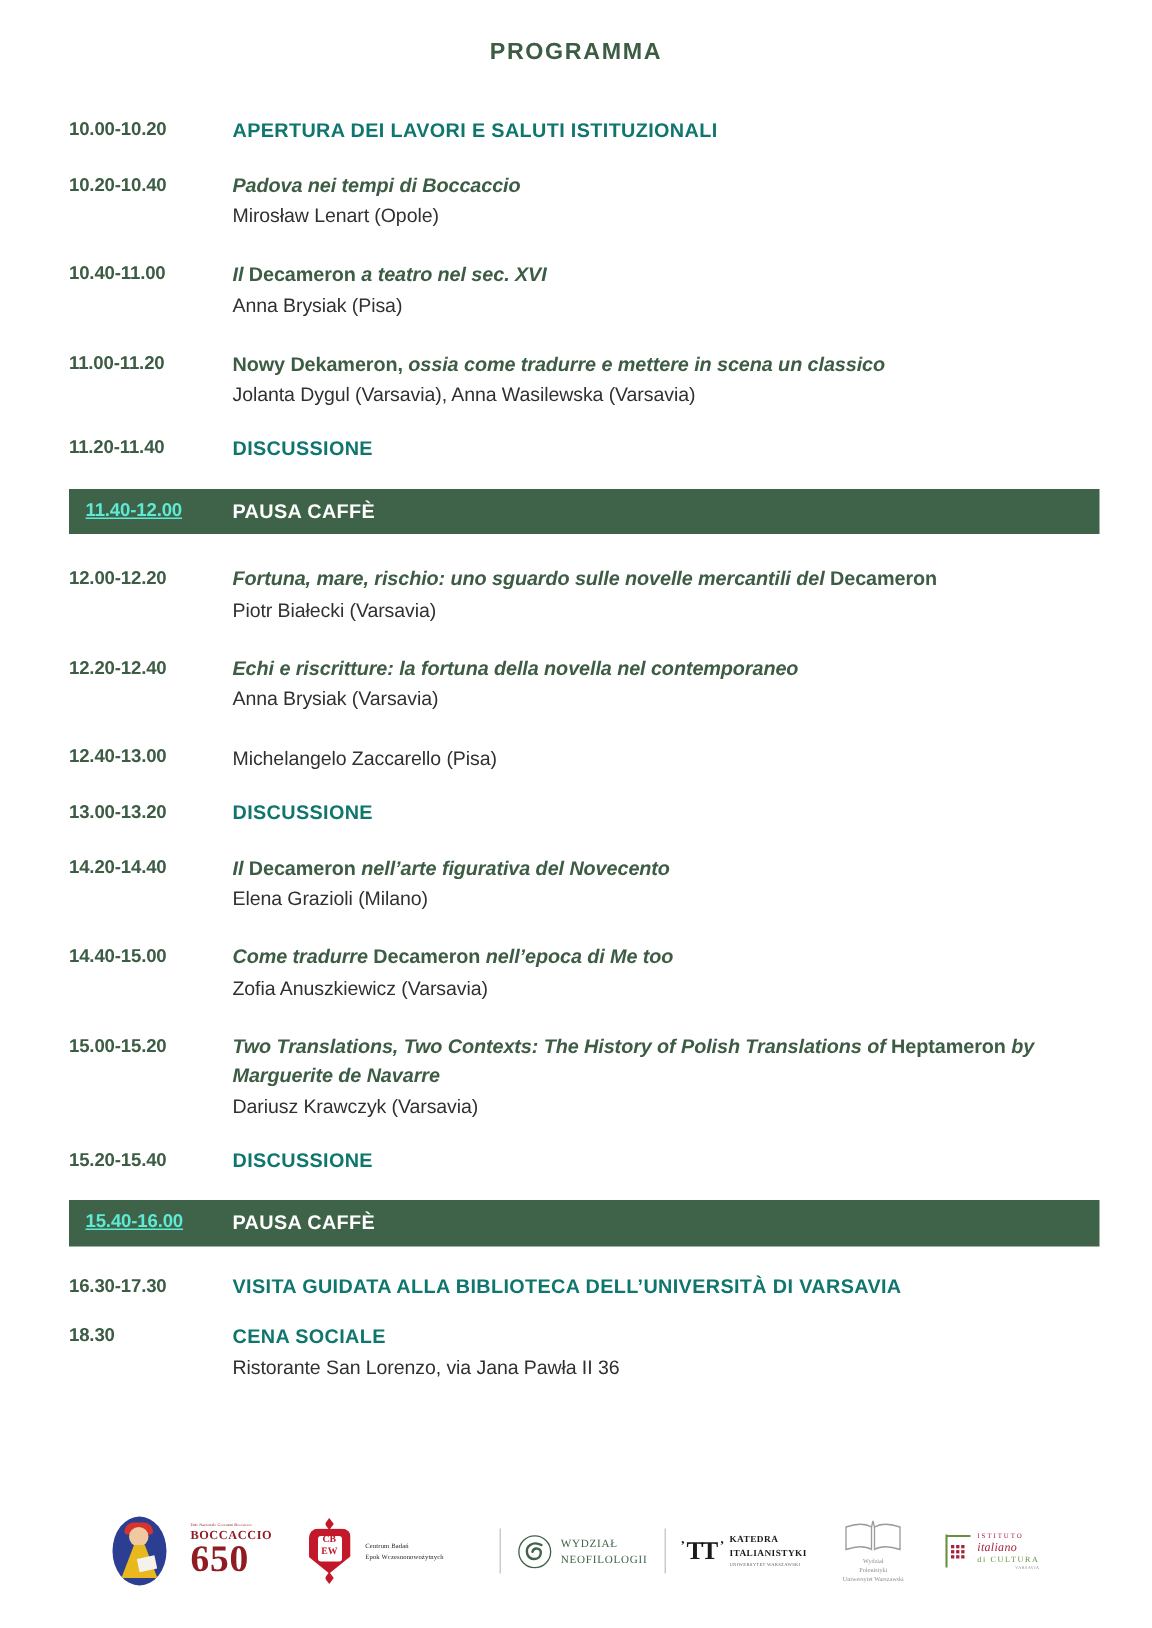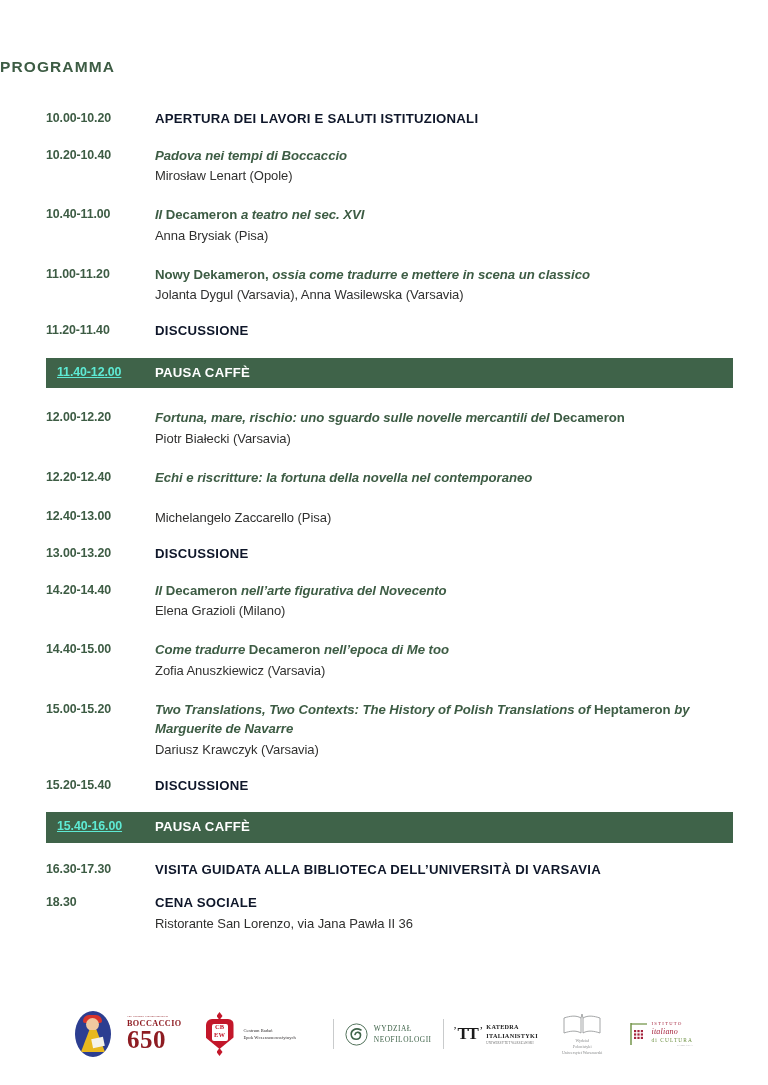--- a/index.html
+++ b/index.html
@@ -19,26 +19,26 @@
   .page {
     position: relative;
     width: 768px;
     height: 1085px;
     background: #ffffff;
     box-sizing: border-box;
   }
 
   
   .page-title {
-    text-align: left;
+    text-align: center;
     font-size: 15.5px;
     font-weight: bold;
     letter-spacing: 1.1px;
     color: #3d5c44;
-    padding-top: 58px;
+    padding-top: 26px;
   }
 
   
   .schedule {
     margin-top: 26px;
     padding: 0 35px 0 46px;
   }
 
   .row {
     display: flex;
@@ -68,21 +68,21 @@
     color: #3d5c44;
     letter-spacing: -0.05px;
   }
   .title-line .it { font-style: italic; }
   .title-line .up { font-style: normal; }
 
   .heading-line {
     font-size: 13.2px;
     font-weight: bold;
     line-height: 19.5px;
-    color: #0f172a;
+    color: #0f766e;
     letter-spacing: 0.25px;
   }
 
   .speaker-line {
     font-size: 13px;
     font-weight: normal;
     line-height: 19px;
     color: #30302f;
     letter-spacing: -0.05px;
     margin-top: 1px;
@@ -287,20 +287,21 @@
         <div class="time">12.00-12.20</div>
         <div class="body">
           <div class="title-line"><span class="it">Fortuna, mare, rischio: uno sguardo sulle novelle mercantili del</span> <span class="up">Decameron</span></div>
           <div class="speaker-line">Piotr Białecki (Varsavia)</div>
         </div>
       </div>
       <div class="row session">
         <div class="time">12.20-12.40</div>
         <div class="body">
           <div class="title-line"><span class="it">Echi e riscritture: la fortuna della novella nel contemporaneo</span></div>
+          <div class="speaker-line">Anna Brysiak (Varsavia)</div>
         </div>
       </div>
       <div class="row session">
         <div class="time">12.40-13.00</div>
         <div class="body">
           <div class="speaker-line">Michelangelo Zaccarello (Pisa)</div>
         </div>
       </div>
       <div class="row headingrow">
         <div class="time">13.00-13.20</div>

